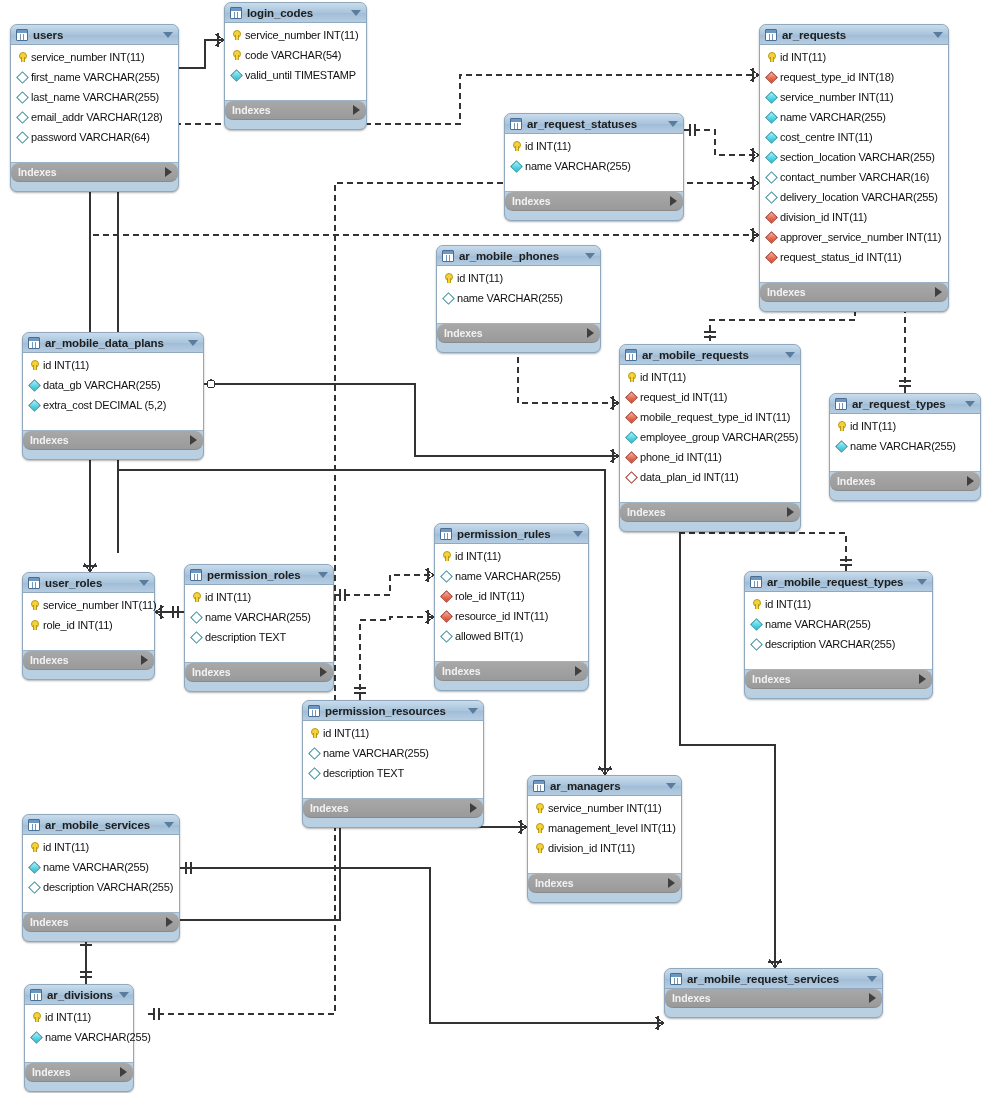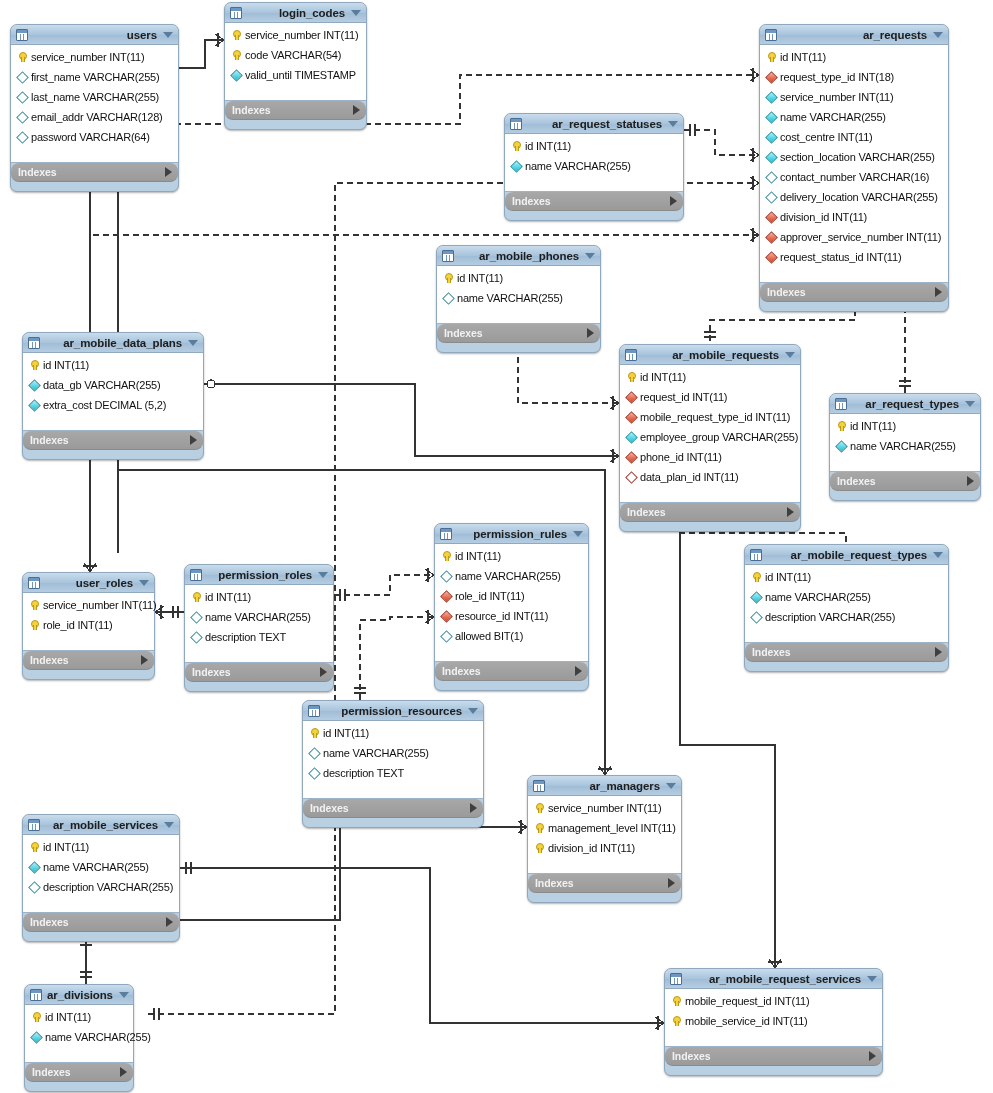--- a/index.html
+++ b/index.html
@@ -25,21 +25,20 @@
 
   
   .tbl {
     position: absolute;
     background: #b9cfe2;
     border: 1px solid #8fa8bd;
     border-radius: 7px;
     box-shadow: 0 1px 2px rgba(0,0,0,0.30);
     padding: 0 0 9px 0;
     z-index: 5;
-    text-align: right;
   }
   .tbl-hdr {
     height: 20px;
     display: flex;
     align-items: center;
     padding: 0 5px 0 5px;
     background: linear-gradient(to bottom, #c9dcec 0%, #a9c4dc 50%, #9fbcd6 51%, #b5cde2 100%);
     border-radius: 6px 6px 0 0;
     border-bottom: 1px solid #90a9be;
   }
@@ -573,21 +572,21 @@
           <div class="col">
             <span class="ico key"></span>
             <span class="col-txt">role_id INT(11)</span>
           </div>
         </div>
         <div class="idx">
           <span class="idx-txt">Indexes</span>
           <span class="idx-caret"></span>
         </div>
       </div>
-      <div class="tbl" style="left: 744px; top: 544px; width: 205px;">
+      <div class="tbl" style="left: 744px; top: 571px; width: 189px;">
         <div class="tbl-hdr">
           <span class="tbl-icon"></span>
           <span class="tbl-name">ar_mobile_request_types</span>
           <span class="tbl-caret"></span>
         </div>
         <div class="cols">
           <div class="col">
             <span class="ico key"></span>
             <span class="col-txt">id INT(11)</span>
           </div>
@@ -700,30 +699,20 @@
           <span class="idx-txt">Indexes</span>
           <span class="idx-caret"></span>
         </div>
       </div>
       <div class="tbl" style="left: 664px; top: 968px; width: 219px;">
         <div class="tbl-hdr">
           <span class="tbl-icon"></span>
           <span class="tbl-name">ar_mobile_request_services</span>
           <span class="tbl-caret"></span>
         </div>
-        <div class="cols">
-          <div class="col">
-            <span class="ico key"></span>
-            <span class="col-txt">mobile_request_id INT(11)</span>
-          </div>
-          <div class="col">
-            <span class="ico key"></span>
-            <span class="col-txt">mobile_service_id INT(11)</span>
-          </div>
-        </div>
         <div class="idx">
           <span class="idx-txt">Indexes</span>
           <span class="idx-caret"></span>
         </div>
       </div>
     </div>
 
 </div>
 
 </body></html>

